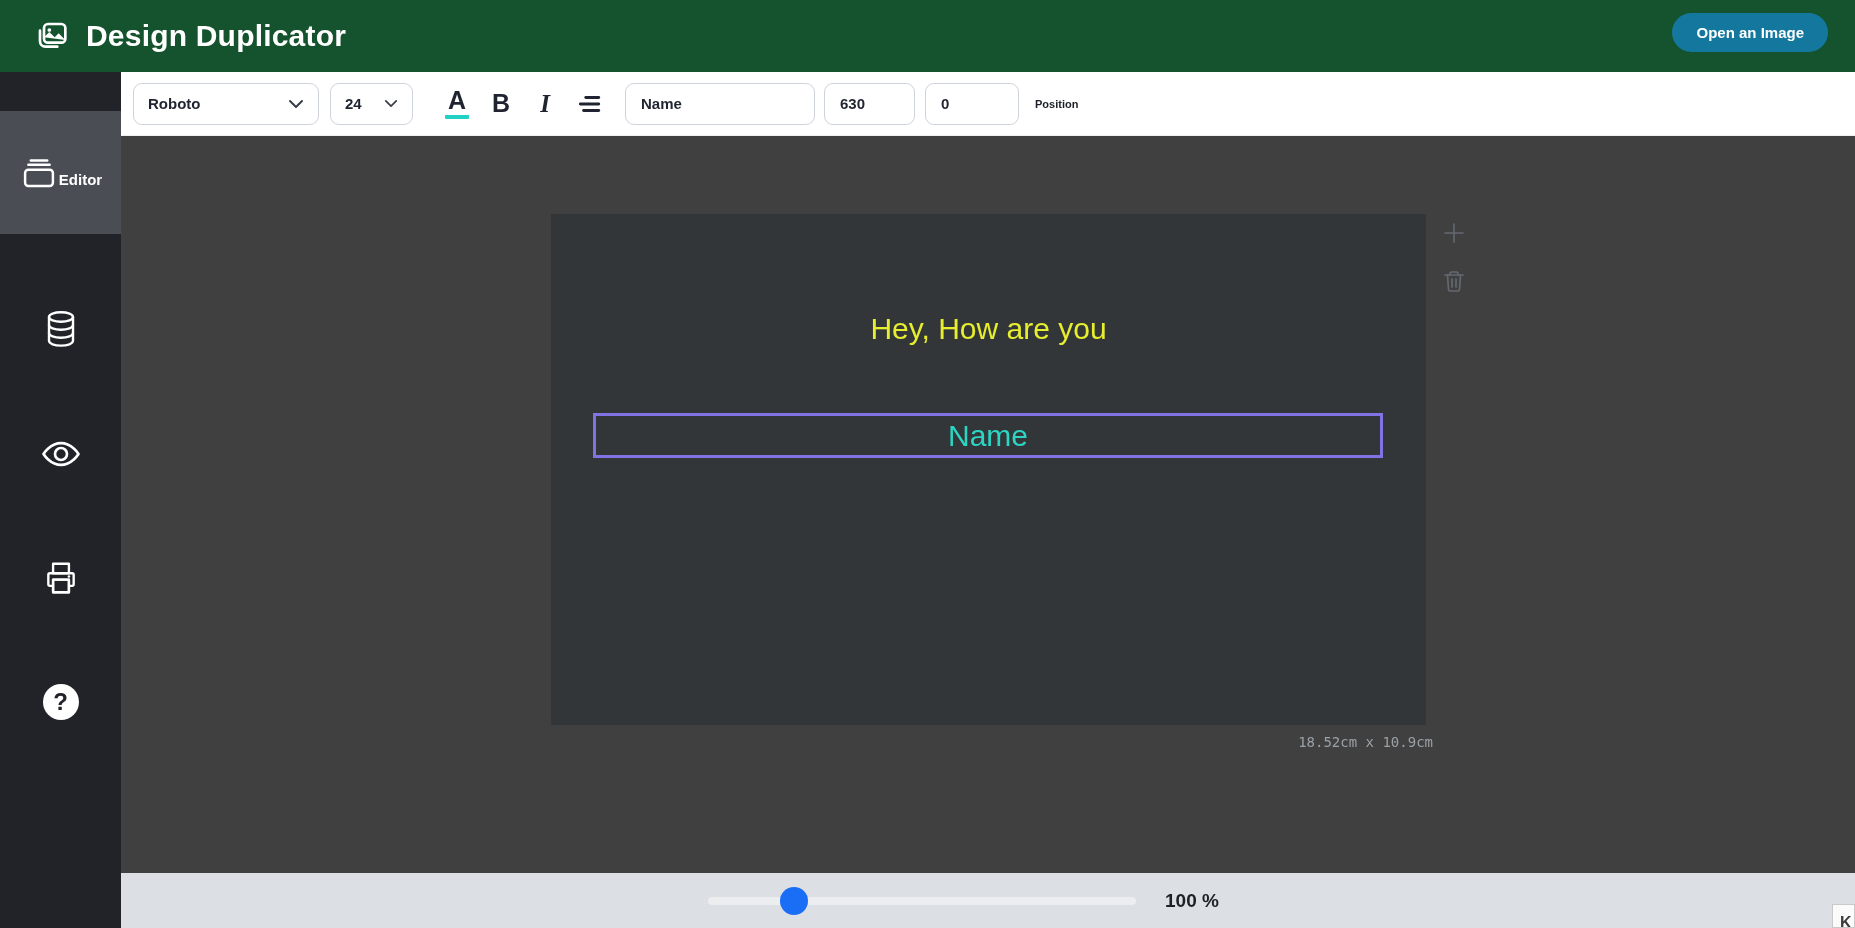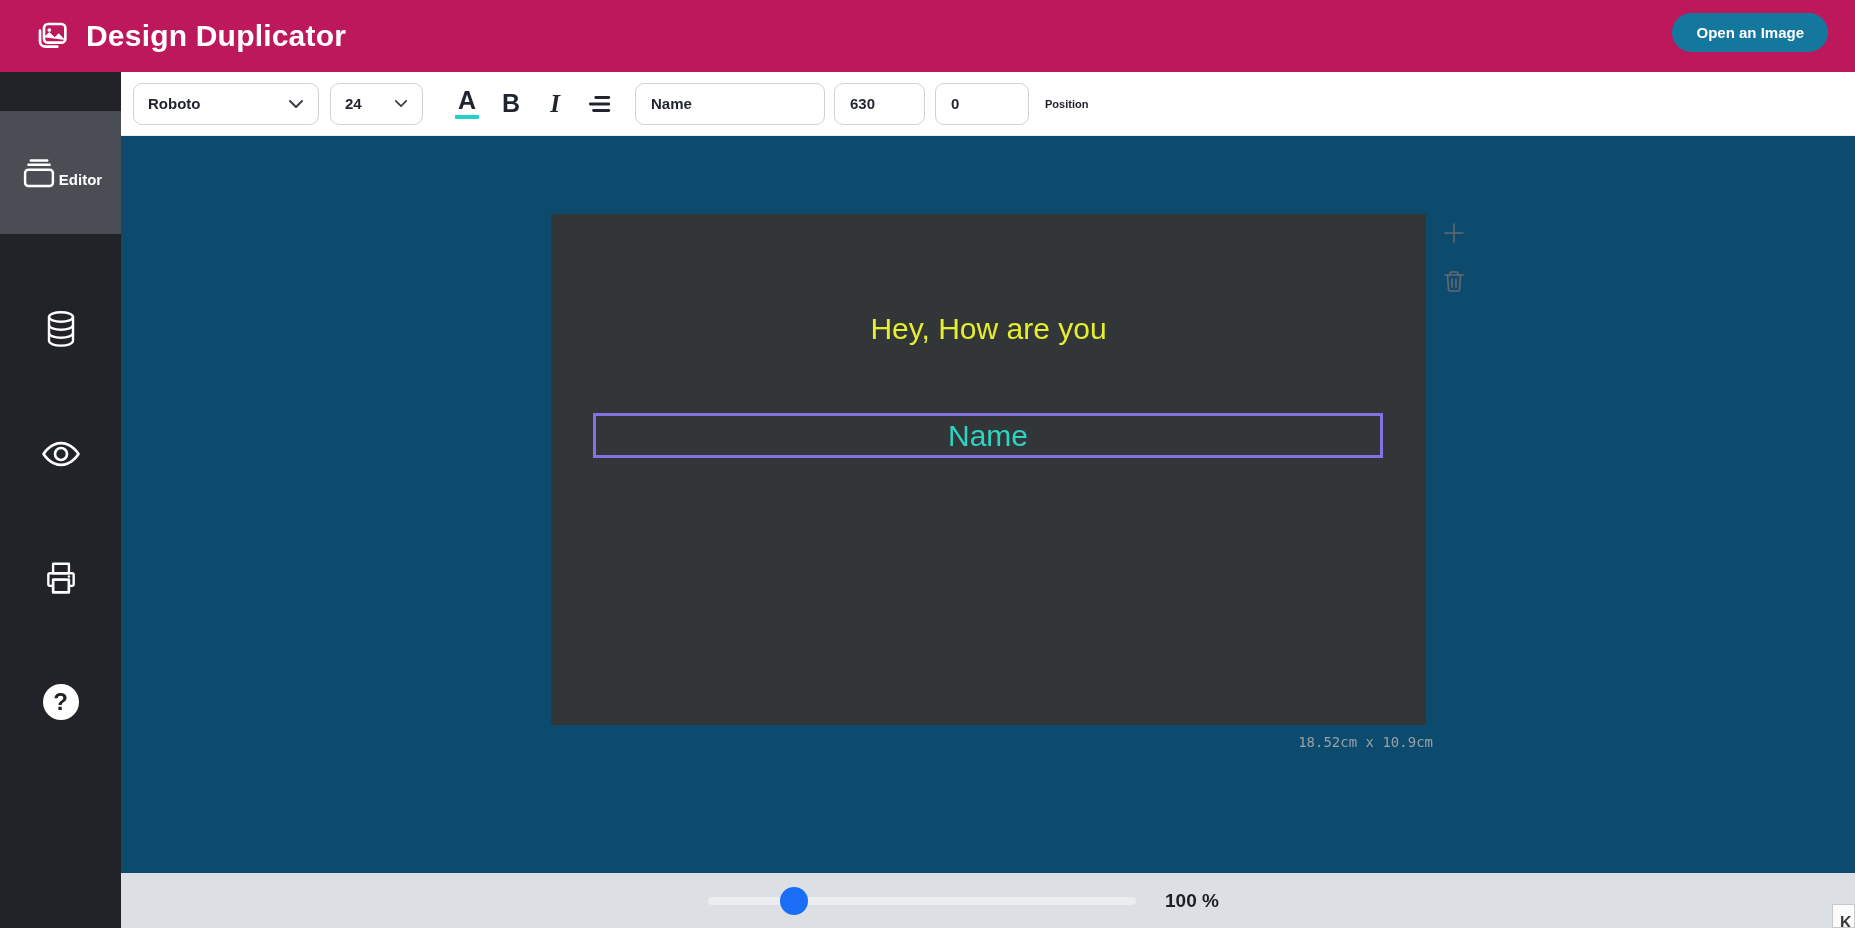--- a/index.html
+++ b/index.html
@@ -2,21 +2,21 @@
 <html><head>
 <meta charset="utf-8">
 <style>
   * { margin:0; padding:0; box-sizing:border-box; }
   html,body { width:1855px; height:928px; overflow:hidden; background:#f7f8fa;
               font-family:"Liberation Sans", sans-serif; }
   .app { position:relative; width:1855px; height:928px; }
 
   
   .header { position:absolute; left:0; top:0; width:1855px; height:72px;
-            background:#be185d; display:flex; align-items:center; z-index:5; }
+            background:#14532d; display:flex; align-items:center; z-index:5; }
   .logo { margin-left:36px; display:flex; align-items:center; }
   .app-title { color:#ffffff; font-size:30px; font-weight:bold; margin-left:18px; letter-spacing:.2px; }
   .open-btn { position:absolute; right:27px; top:13px; height:39px; padding:7px 24px;
               background:#14789e; color:#fff; font-size:15px; font-weight:bold;
               border:none; border-radius:20px; cursor:pointer;
               font-family:"Liberation Sans", sans-serif; }
 
   
   .sidebar { position:absolute; left:0; top:72px; width:121px; height:856px;
              background:#212329; z-index:4; }
@@ -35,40 +35,40 @@
                  color:#212329; font-size:24px; font-weight:bold; }
 
   
   .toolbar { position:absolute; left:121px; top:72px; width:1734px; height:64px;
              background:#ffffff; border-bottom:1px solid #eef0f2;
              display:flex; align-items:center; padding-left:12px; }
   .select-box { height:42px; border:1px solid #cfd4da; border-radius:9px; background:#fff;
                 display:flex; align-items:center; justify-content:space-between;
                 padding:0 14px; cursor:pointer; color:#1f2430; font-size:15px; font-weight:bold; }
   .sel-font { width:186px; margin-right:11px; }
-  .sel-size { width:93px;  margin-right:22px; }
+  .sel-size { width:83px;  margin-right:22px; }
   .tool-btn { width:44px; height:44px; border:none; background:transparent; cursor:pointer;
               display:flex; align-items:center; justify-content:center;
               font-family:"Liberation Sans", sans-serif; }
   .glyph-a { font-size:25px; font-weight:bold; color:#1f2430; line-height:1;
              border-bottom:4px solid #22d3c5; padding:0 3px 2px 3px; border-radius:1px; }
   .glyph-b { font-size:25px; font-weight:bold; color:#1f2430; }
   .glyph-i { font-size:25px; font-weight:bold; font-style:italic; color:#1f2430;
              font-family:"Liberation Serif", serif; }
   .tb-input { height:42px; border:1px solid #cfd4da; border-radius:9px; background:#fff;
               color:#1f2430; font-size:15px; font-weight:bold; padding:0 15px;
               font-family:"Liberation Sans", sans-serif; outline:none; }
   .in-name { width:190px; margin-left:14px; margin-right:9px; }
   .in-x    { width:91px;  margin-right:10px; }
   .in-y    { width:94px;  margin-right:16px; }
   .pos-label { font-size:11px; font-weight:bold; color:#1b1f27; }
 
   
   .main { position:absolute; left:121px; top:136px; width:1734px; height:737px;
-          background:#0c4a6e; }
+          background:#404040; }
   .canvas { position:absolute; left:430px; top:78px; width:875px; height:511px;
             background:#333638; }
   .canvas-heading { position:absolute; left:0; top:98px; width:875px; text-align:center;
                     color:#e7ee2e; font-size:30px; font-weight:normal; cursor:move; }
   .name-field { position:absolute; left:42px; top:199px; width:790px; height:45px;
                 border:3px solid #8173e3; display:flex; align-items:center;
                 justify-content:center; cursor:move; }
   .name-field-text { color:#2bd5c2; font-size:30px; }
   .side-tools { position:absolute; left:1313px; top:77px; width:48px; }
   .mini-btn { width:40px; height:40px; border:none; background:transparent; cursor:pointer;

